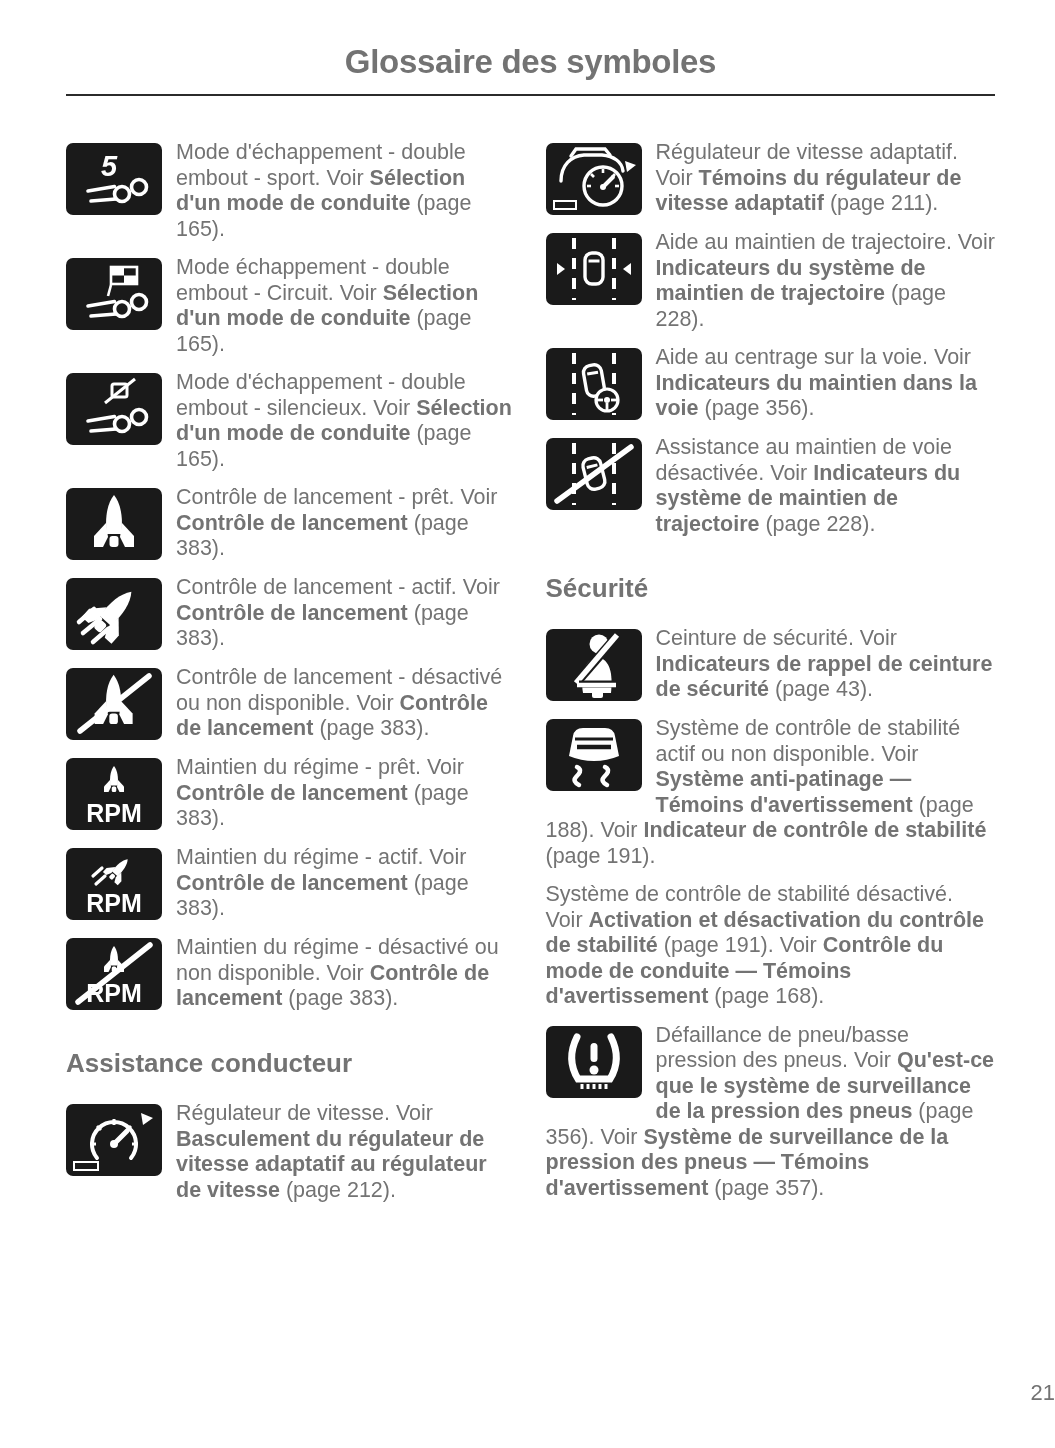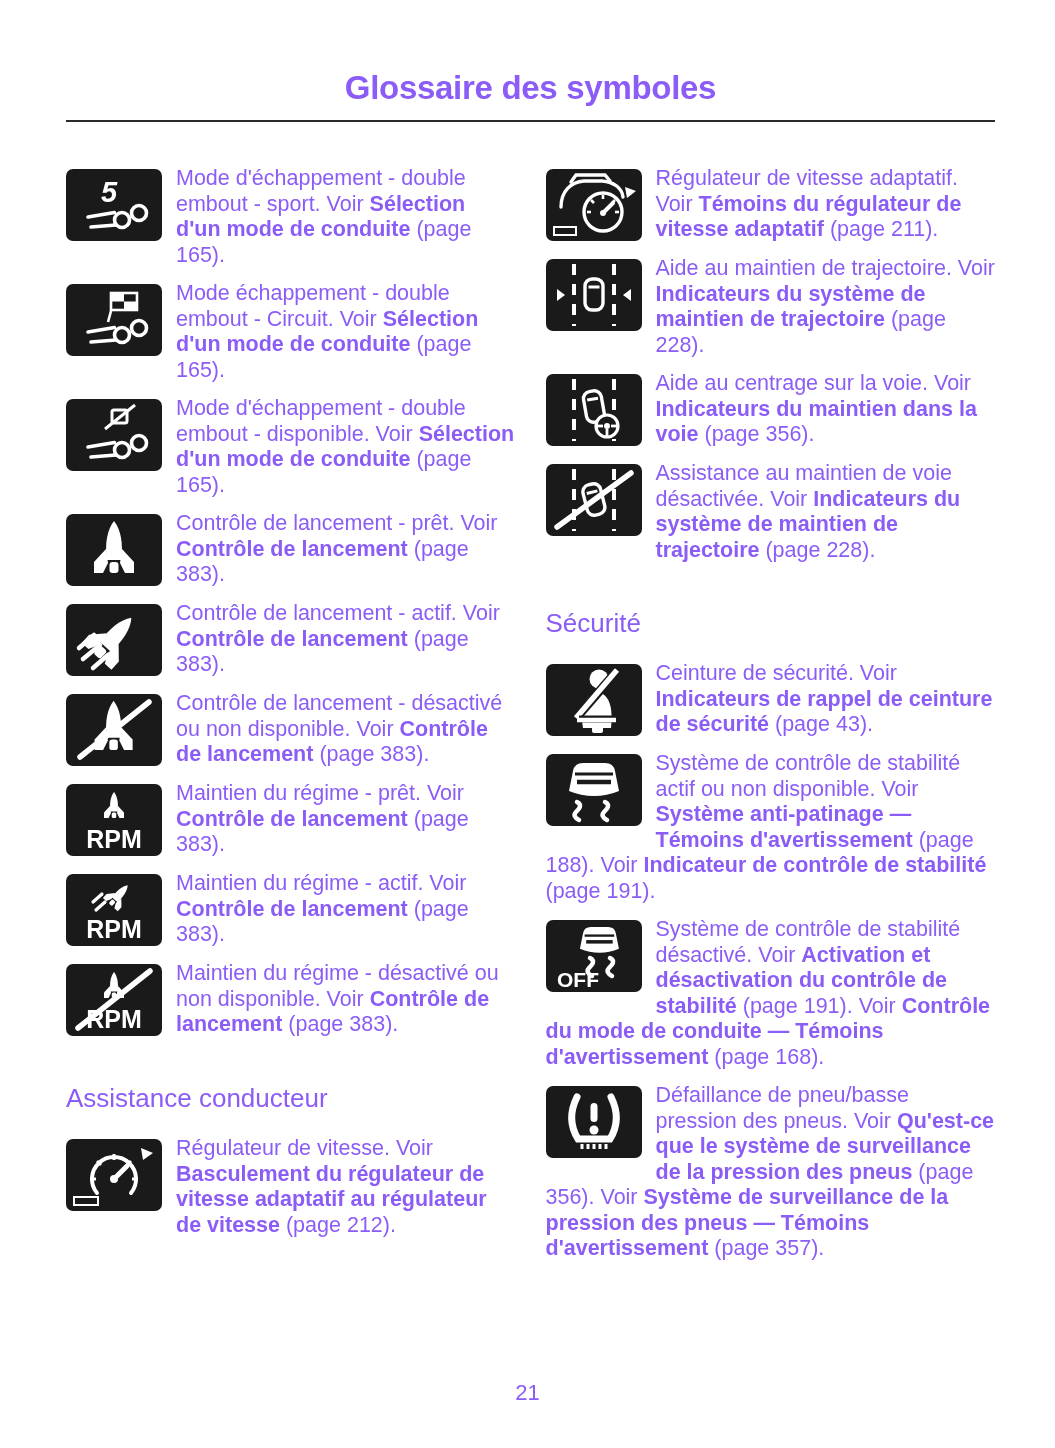--- a/index.html
+++ b/index.html
@@ -1,44 +1,44 @@
 <!DOCTYPE html>
 <html><head>
 <meta charset="utf-8">
 <style>
   html,body{margin:0;padding:0;background:#ffffff;}
   .page{
     position:relative;
     width:1055px;height:1448px;
-    background:#ffffff;color:#8b5cf6;
+    background:#ffffff;color:#737373;
     font-family:"Liberation Sans",sans-serif;
     box-sizing:border-box;
-    padding:68px 60px 0 66px;
+    padding:42px 60px 0 66px;
     overflow:hidden;
   }
   .title{
     text-align:center;font-size:33px;font-weight:bold;
     letter-spacing:-0.3px;line-height:40px;
   }
   .rule{border-bottom:2px solid #2b2b2b;margin-top:12px;}
   .columns{display:flex;gap:30px;margin-top:44px;}
   .col{flex:1;min-width:0;}
   .entry{font-size:21.5px;line-height:25.5px;margin-bottom:13px;}
   .entry::after{content:"";display:block;clear:both;}
   .icon{
     float:left;width:96px;height:72px;
     background:#1a1a1a;border-radius:7px;
     margin:3px 14px 2px 0;
   }
   .icon svg{display:block;width:100%;height:100%;}
   .entry b{font-weight:bold;margin-top:48px;}
-  .section-heading{font-size:26px;font-weight:normal;margin:45px 0 22px;}
+  .section-heading{font-size:26px;font-weight:bold;margin:36px 0 22px;}
   .page-number{
     position:absolute;left:0;right:0;bottom:42px;
-    text-align:center;font-size:22px;
+    text-align:right;font-size:22px;
   }
 </style>
 </head>
 <body>
 
 <div class="page">
   <div class="title">Glossaire des symboles</div>
   <div class="rule"></div>
   <div class="columns">
     <div class="col">
@@ -75,21 +75,21 @@
                 <rect x="46" y="11" width="15" height="13" rx="2"></rect>
                 <line x1="39" y1="30" x2="69" y2="6"></line>
               </g>
               <g stroke="#fff" stroke-width="3.6" fill="none" stroke-linecap="round">
                 <circle cx="56" cy="51" r="7.5"></circle>
                 <circle cx="73" cy="44" r="7.5"></circle>
                 <path d="M22 48 L48.5 43.5"></path>
                 <path d="M25 58 L50 56"></path>
               </g>
             </svg>
-          </span><span>Mode d'échappement - double embout - disponible. Voir </span><b>Sélection d'un mode de conduite</b><span> (page 165).</span></div>
+          </span><span>Mode d'échappement - double embout - silencieux. Voir </span><b>Sélection d'un mode de conduite</b><span> (page 165).</span></div>
         <div class="entry"><span class="icon">
             <svg viewBox="0 0 96 72" xmlns="http://www.w3.org/2000/svg">
               <g fill="#fff">
                 <path d="M48 7 C41 16 39 29 40.5 46 L55.5 46 C57 29 55 16 48 7 Z"></path>
                 <path d="M40 35 L28 48 L28 59 L37 59 L42 49 Z"></path>
                 <path d="M56 35 L68 48 L68 59 L59 59 L54 49 Z"></path>
                 <rect x="43.5" y="48" width="9" height="11" rx="3"></rect>
               </g>
             </svg>
           </span><span>Contrôle de lancement - prêt. Voir </span><b>Contrôle de lancement</b><span> (page 383).</span></div>
@@ -254,32 +254,21 @@
           </span><span>Ceinture de sécurité. Voir </span><b>Indicateurs de rappel de ceinture de sécurité</b><span> (page 43).</span></div>
         <div class="entry"><span class="icon">
             <svg viewBox="0 0 96 72" xmlns="http://www.w3.org/2000/svg">
               <path d="M23 37 L27 17 Q28.5 9 37 9 L59 9 Q67.5 9 69 17 L73 37 Q61 42 48 42 Q35 42 23 37 Z" fill="#fff"></path>
               <line x1="29" y1="20" x2="67" y2="20" stroke="#1a1a1a" stroke-width="3"></line>
               <line x1="31" y1="28" x2="65" y2="28" stroke="#1a1a1a" stroke-width="4.5"></line>
               <path d="M31 48 C37 51 33 55 30 58 C27 61 29 64 33 66" stroke="#fff" stroke-width="4.5" fill="none" stroke-linecap="round"></path>
               <path d="M59 48 C65 51 61 55 58 58 C55 61 57 64 61 66" stroke="#fff" stroke-width="4.5" fill="none" stroke-linecap="round"></path>
             </svg>
           </span><span>Système de contrôle de stabilité actif ou non disponible. Voir </span><b>Système anti-patinage — Témoins d'avertissement</b><span> (page 188). Voir </span><b>Indicateur de contrôle de stabilité</b><span> (page 191).</span></div>
-        <div class="entry"><span class="icon">
-            <svg viewBox="0 0 96 72" xmlns="http://www.w3.org/2000/svg">
-              <g transform="translate(16 0) scale(0.78)">
-                <path d="M23 37 L27 17 Q28.5 9 37 9 L59 9 Q67.5 9 69 17 L73 37 Q61 42 48 42 Q35 42 23 37 Z" fill="#fff"></path>
-                <line x1="29" y1="20" x2="67" y2="20" stroke="#1a1a1a" stroke-width="3"></line>
-                <line x1="31" y1="28" x2="65" y2="28" stroke="#1a1a1a" stroke-width="4.5"></line>
-              </g>
-              <path d="M44 38 C50 41 46 45 43 48 C40 51 42 54 46 56" stroke="#fff" stroke-width="4.5" fill="none" stroke-linecap="round"></path>
-              <path d="M64 38 C70 41 66 45 63 48 C60 51 62 54 66 56" stroke="#fff" stroke-width="4.5" fill="none" stroke-linecap="round"></path>
-              <text x="11" y="67" font-size="21" font-weight="bold" fill="#fff" font-family="Liberation Sans, sans-serif">OFF</text>
-            </svg>
-          </span><span>Système de contrôle de stabilité désactivé. Voir </span><b>Activation et désactivation du contrôle de stabilité</b><span> (page 191). Voir </span><b>Contrôle du mode de conduite — Témoins d'avertissement</b><span> (page 168).</span></div>
+        <div class="entry"><span>Système de contrôle de stabilité désactivé. Voir </span><b>Activation et désactivation du contrôle de stabilité</b><span> (page 191). Voir </span><b>Contrôle du mode de conduite — Témoins d'avertissement</b><span> (page 168).</span></div>
         <div class="entry"><span class="icon">
             <svg viewBox="0 0 96 72" xmlns="http://www.w3.org/2000/svg">
               <path d="M31 11 C24 25 24 40 32 53 L64 53 C72 40 72 25 65 11" stroke="#fff" stroke-width="7" fill="none" stroke-linecap="round"></path>
               <g stroke="#fff" stroke-width="3">
                 <line x1="36" y1="58" x2="36" y2="63"></line>
                 <line x1="42" y1="58" x2="42" y2="63"></line>
                 <line x1="48" y1="58" x2="48" y2="63"></line>
                 <line x1="54" y1="58" x2="54" y2="63"></line>
                 <line x1="60" y1="58" x2="60" y2="63"></line>
               </g>

